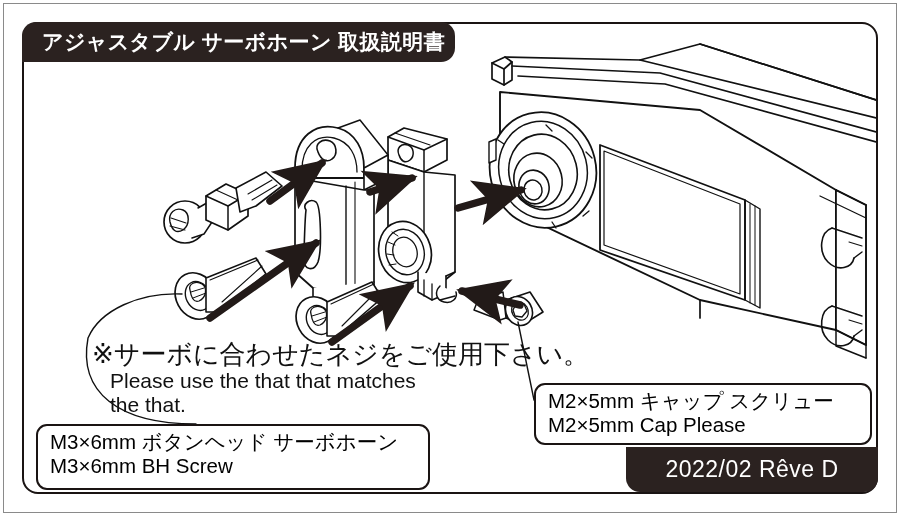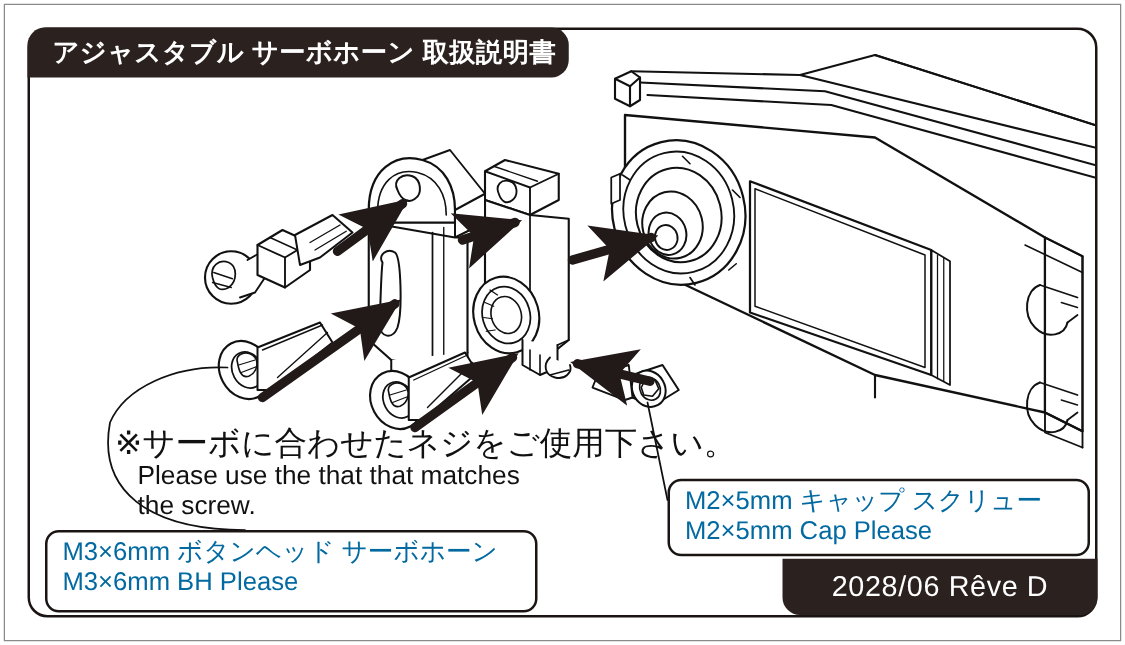--- a/index.html
+++ b/index.html
@@ -89,21 +89,21 @@
   .callout {
     position: absolute;
     border: 2.5px solid #1a1413;
     border-radius: 11px;
     background: #ffffff;
     box-sizing: border-box;
     padding: 4px 12px 4px 12px;
   }
   .callout .line {
     font-size: 20.5px;
-    color: #0369a1;
+    color: #000000;
     white-space: nowrap;
     line-height: 1.15;
   }
   #callout-m3 {
     left: 36px;
     top: 424px;
     width: 394px;
     height: 66px;
   }
   #callout-m2 {
@@ -344,30 +344,30 @@
 
   <div id="inner-frame"></div>
 
   <div id="title-banner">
     <span id="title-text">アジャスタブル サーボホーン 取扱説明書</span>
   </div>
 
   <div id="note">
     <div class="jp">※サーボに合わせたネジをご使用下さい。</div>
     <div class="en">Please use the that that matches</div>
-    <div class="en">the screw.</div>
+    <div class="en">the that.</div>
   </div>
 
   <div id="callout-m3" class="callout">
     <div class="line">M3×6mm ボタンヘッド サーボホーン</div>
-    <div class="line">M3×6mm BH Please</div>
+    <div class="line">M3×6mm BH Screw</div>
   </div>
 
   <div id="callout-m2" class="callout">
     <div class="line">M2×5mm キャップ スクリュー</div>
     <div class="line">M2×5mm Cap Please</div>
   </div>
 
   <div id="date-badge">
-    <span id="date-text">2028/06 Rêve D</span>
+    <span id="date-text">2022/02 Rêve D</span>
   </div>
 
 </div>
 
 </body></html>

